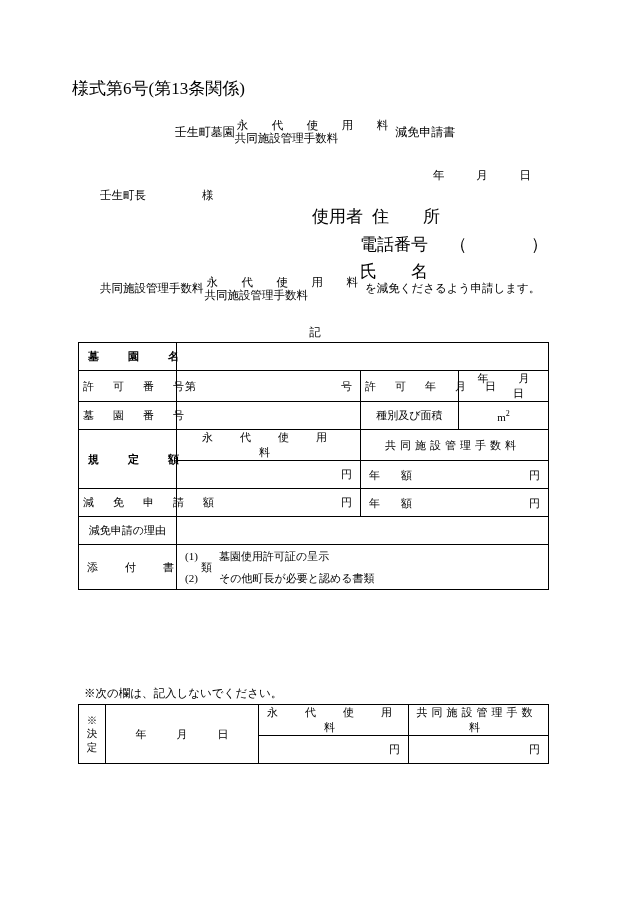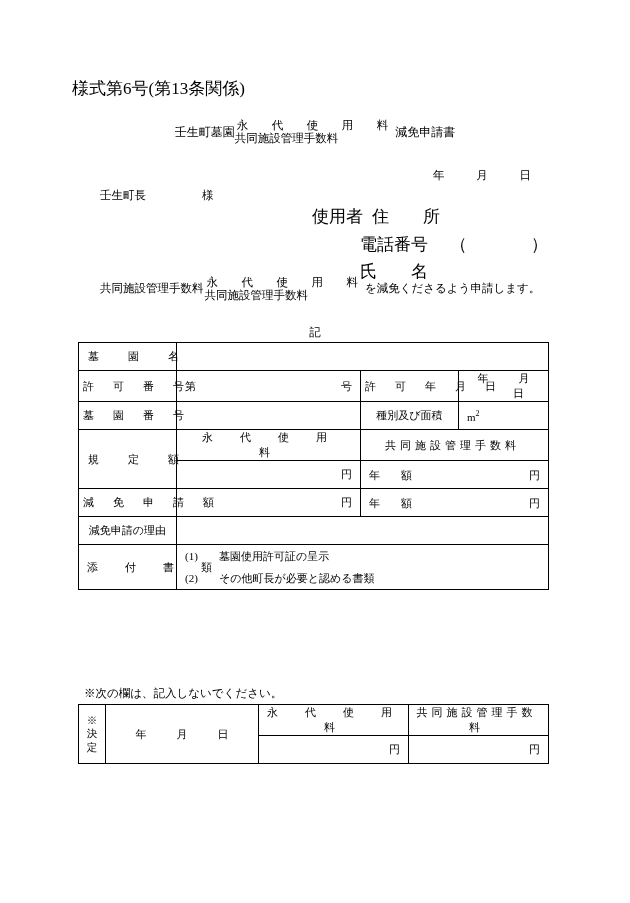--- a/index.html
+++ b/index.html
@@ -131,41 +131,41 @@
   .main-table {
     left: 78px;
     top: 342px;
     width: 470px;
   }
   .lbl {
     text-align: center;
     white-space: nowrap;
   }
   
-  .sp3 { letter-spacing: 9px; padding-left: 9px !important; }
+  .sp3 { letter-spacing: 9px; padding-left: 9px !important; font-weight: bold; }
   .sp4 { letter-spacing: 8px; padding-left: 8px !important; }
   .sp5 { letter-spacing: 4px; padding-left: 4px !important; }
   .sp-kyoka { letter-spacing: 4px; padding-left: 4px !important; }
   .no-sp { letter-spacing: 0; }
 
   .cell-blank { }
   .cell-dai {
     position: relative;
   }
   .cell-dai .l { position: absolute; left: 8px; top: 50%; transform: translateY(-50%); }
   .cell-dai .r { position: absolute; right: 8px; top: 50%; transform: translateY(-50%); }
 
   .cell-ymd {
     text-align: center;
     letter-spacing: 0;
   }
   .cell-ymd .g { display: inline-block; width: 30px; }
 
   .unit-r {
-    text-align: left;
+    text-align: center;
     position: relative;
   }
   .sup { font-size: 8px; vertical-align: super; }
 
   .colhead {
     text-align: center;
     letter-spacing: 8px;
     padding-left: 8px !important;
   }
   .colhead2 {

